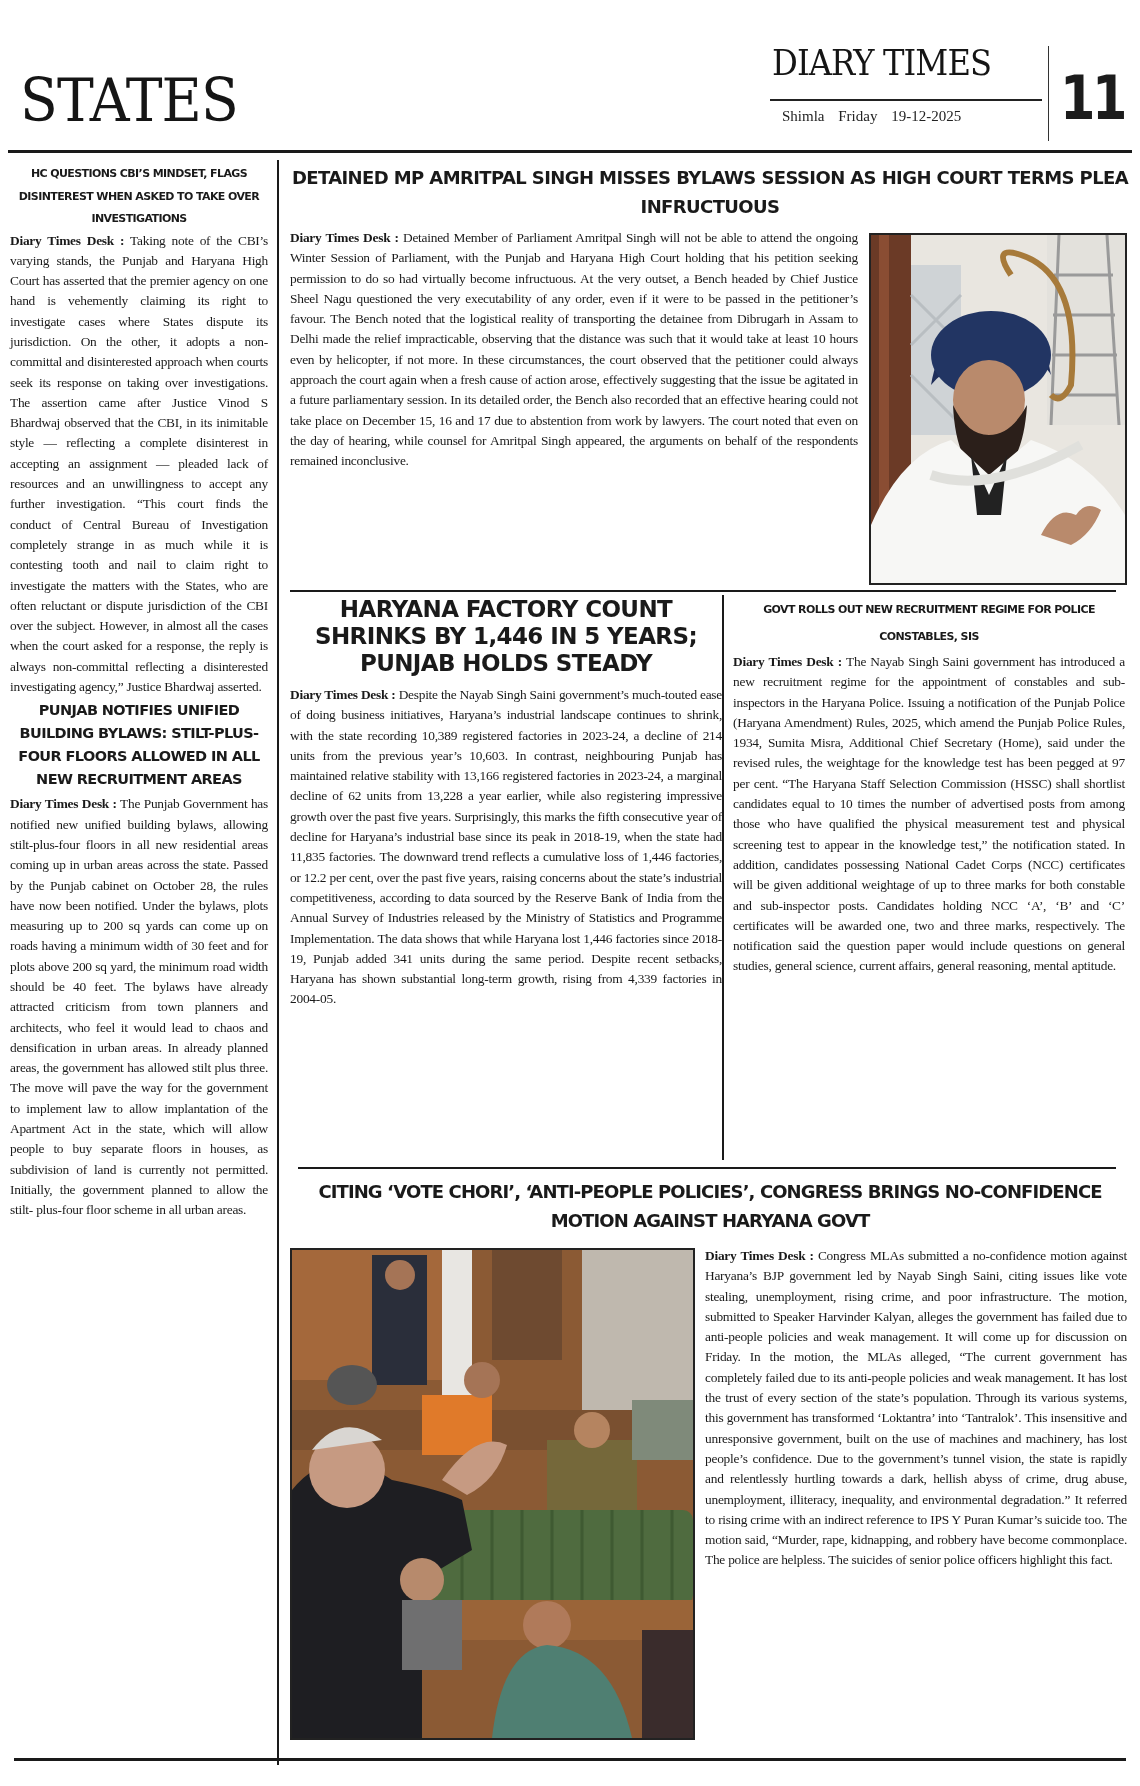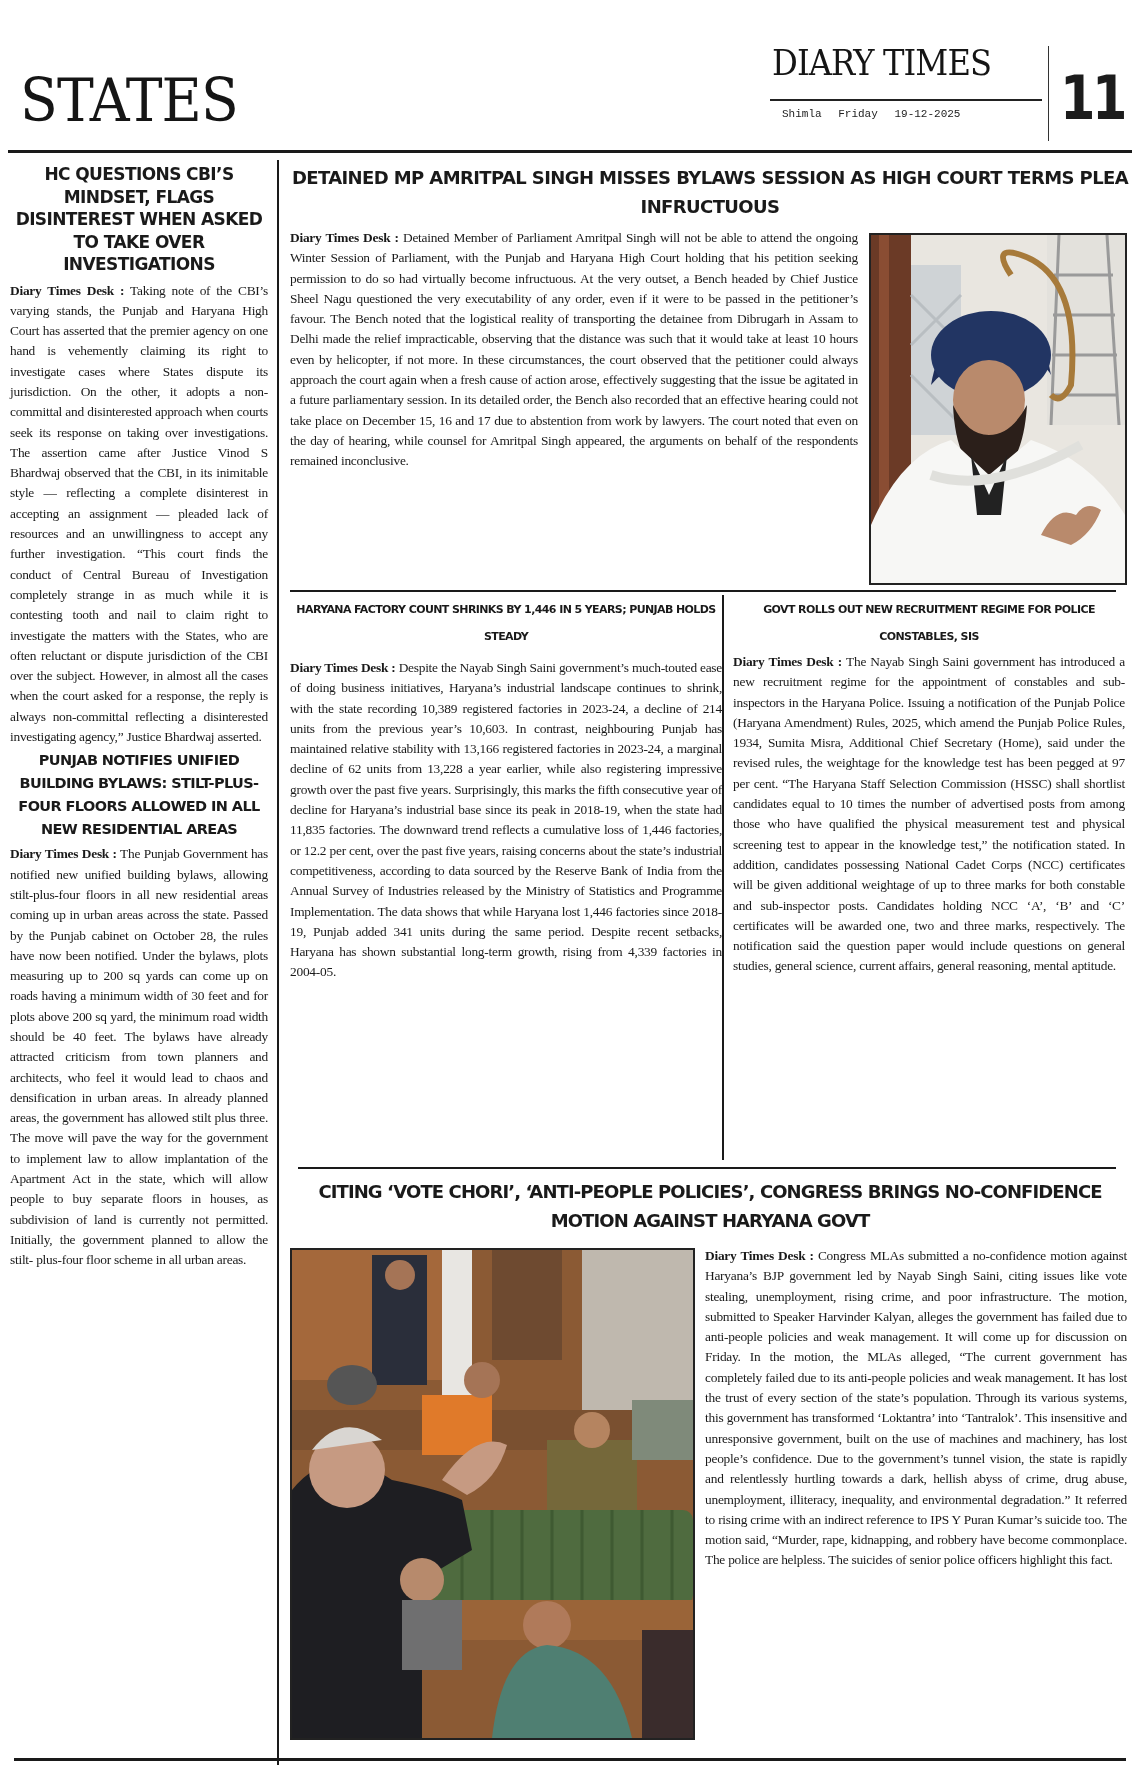--- a/index.html
+++ b/index.html
@@ -14,61 +14,61 @@
     transform: scaleX(0.92); transform-origin: left top; color: #151515; line-height: 1;
   }
   .brand {
     position: absolute; left: 772px; top: 46px; width: 270px;
     font-family: "DejaVu Serif", serif; font-size: 35px; letter-spacing: -1px;
     transform: scaleX(0.92); transform-origin: left top; line-height: 1; color: #151515;
   }
   .brand-rule { position: absolute; left: 770px; top: 99px; width: 272px; height: 2px; background: #222; }
   .dateline {
     position: absolute; left: 782px; top: 108px;
-    font-family: Liberation Mono, monospace; font-size: 11px; letter-spacing: 0px; color: #222; white-space: nowrap;
+    font-family: Liberation Serif, serif; font-size: 15px; letter-spacing: 0px; color: #222; white-space: nowrap;
   }
   .dateline span { margin-right: 10px; }
   .mast-vrule { position: absolute; left: 1048px; top: 46px; width: 1px; height: 95px; background: #333; }
   .page-number {
     position: absolute; left: 1060px; top: 68px;
     font-family: "DejaVu Sans", sans-serif; font-weight: bold; font-size: 60px; color: #1c1c1c; line-height: 1;
     letter-spacing: -4px; transform: scaleX(0.85); transform-origin: left top;
   }
   .mast-bottom-rule { position: absolute; left: 8px; top: 150px; width: 1124px; height: 3px; background: #1a1a1a; }
 
   
   .col-left { position: absolute; left: 10px; top: 163px; width: 258px; }
   .col-vrule-left { position: absolute; left: 277px; top: 160px; width: 2px; height: 1605px; background: #1a1a1a; }
 
   .headline {
     font-family: "DejaVu Sans", sans-serif; font-weight: bold; text-align: center; color: #1a1a1a;
     letter-spacing: -0.6px;
   }
-  .hl-left { font-size: 17px; line-height: 22.5px; margin-bottom: 5px; }
+  .hl-left { font-size: 11px; line-height: 22.5px; }
   .body {
     font-family: Liberation Serif, serif; font-size: 13.4px; line-height: 20.3px; text-align: justify; color: #1a1a1a;
     letter-spacing: -0.25px;
   }
   .byline { font-weight: bold; }
   .hl-left2 { font-size: 14.5px; line-height: 23px; margin-top: 2px; margin-bottom: 3px; }
 
   
   .top-story { position: absolute; left: 290px; top: 163px; width: 840px; }
   .hl-top { font-size: 18px; line-height: 29px; margin-bottom: 9px; }
   .top-photo {
     position: absolute; left: 869px; top: 233px; width: 258px; height: 352px; border: 2px solid #222;
     overflow: hidden; background: #d8d4cc;
   }
   .top-body { position: absolute; left: 290px; top: 228px; width: 568px; }
 
   .top-body-rule { position: absolute; left: 290px; top: 590px; width: 826px; height: 2px; background: #1a1a1a; }
 
   
   .mid-left { position: absolute; left: 290px; top: 596px; width: 432px; }
-  .hl-mid { font-size: 11px; line-height: 27px; margin-bottom: 8px; }
+  .hl-mid { font-size: 23px; line-height: 27px; margin-bottom: 8px; }
   .mid-vrule { position: absolute; left: 722px; top: 595px; width: 2px; height: 565px; background: #1a1a1a; }
   .mid-right { position: absolute; left: 733px; top: 596px; width: 392px; }
   .hl-mid-r { font-size: 11px; line-height: 27px; margin-bottom: 2px; }
 
   .bottom-rule { position: absolute; left: 298px; top: 1167px; width: 818px; height: 2px; background: #1a1a1a; }
 
   
   .bottom-story-hl { position: absolute; left: 290px; top: 1177px; width: 840px; }
   .hl-bottom { font-size: 18px; line-height: 29px; letter-spacing: -0.9px; }
   .bottom-photo {
@@ -97,21 +97,21 @@
   <div class="page-number">11</div>
   <div class="mast-bottom-rule"></div>
 </header>
 
 <section class="col-left">
   <article>
     <h2 class="headline hl-left">HC QUESTIONS CBI’S MINDSET, FLAGS DISINTEREST WHEN ASKED TO TAKE OVER INVESTIGATIONS</h2>
     <p class="body"><span class="byline">Diary Times Desk :</span> <span>Taking note of the CBI’s varying stands, the Punjab and Haryana High Court has asserted that the premier agency on one hand is vehemently claiming its right to investigate cases where States dispute its jurisdiction. On the other, it adopts a non-committal and disinterested approach when courts seek its response on taking over investigations. The assertion came after Justice Vinod S Bhardwaj observed that the CBI, in its inimitable style — reflecting a complete disinterest in accepting an assignment — pleaded lack of resources and an unwillingness to accept any further investigation. “This court finds the conduct of Central Bureau of Investigation completely strange in as much while it is contesting tooth and nail to claim right to investigate the matters with the States, who are often reluctant or dispute jurisdiction of the CBI over the subject. However, in almost all the cases when the court asked for a response, the reply is always non-committal reflecting a disinterested investigating agency,” Justice Bhardwaj asserted.</span></p>
   </article>
   <article>
-    <h2 class="headline hl-left2">PUNJAB NOTIFIES UNIFIED BUILDING BYLAWS: STILT-PLUS-FOUR FLOORS ALLOWED IN ALL NEW RESIDENTIAL AREAS</h2>
+    <h2 class="headline hl-left2">PUNJAB NOTIFIES UNIFIED BUILDING BYLAWS: STILT-PLUS-FOUR FLOORS ALLOWED IN ALL NEW RECRUITMENT AREAS</h2>
     <p class="body"><span class="byline">Diary Times Desk :</span> <span>The Punjab Government has notified new unified building bylaws, allowing stilt-plus-four floors in all new residential areas coming up in urban areas across the state. Passed by the Punjab cabinet on October 28, the rules have now been notified. Under the bylaws, plots measuring up to 200 sq yards can come up on roads having a minimum width of 30 feet and for plots above 200 sq yard, the minimum road width should be 40 feet. The bylaws have already attracted criticism from town planners and architects, who feel it would lead to chaos and densification in urban areas. In already planned areas, the government has allowed stilt plus three. The move will pave the way for the government to implement law to allow implantation of the Apartment Act in the state, which will allow people to buy separate floors in houses, as subdivision of land is currently not permitted. Initially, the government planned to allow the stilt- plus-four floor scheme in all urban areas.</span></p>
   </article>
 </section>
 <div class="col-vrule-left"></div>
 
 <article>
   <div class="top-story">
     <h1 class="headline hl-top">DETAINED MP AMRITPAL SINGH MISSES BYLAWS SESSION AS HIGH COURT TERMS PLEA INFRUCTUOUS</h1>
   </div>
   <div class="top-body">

